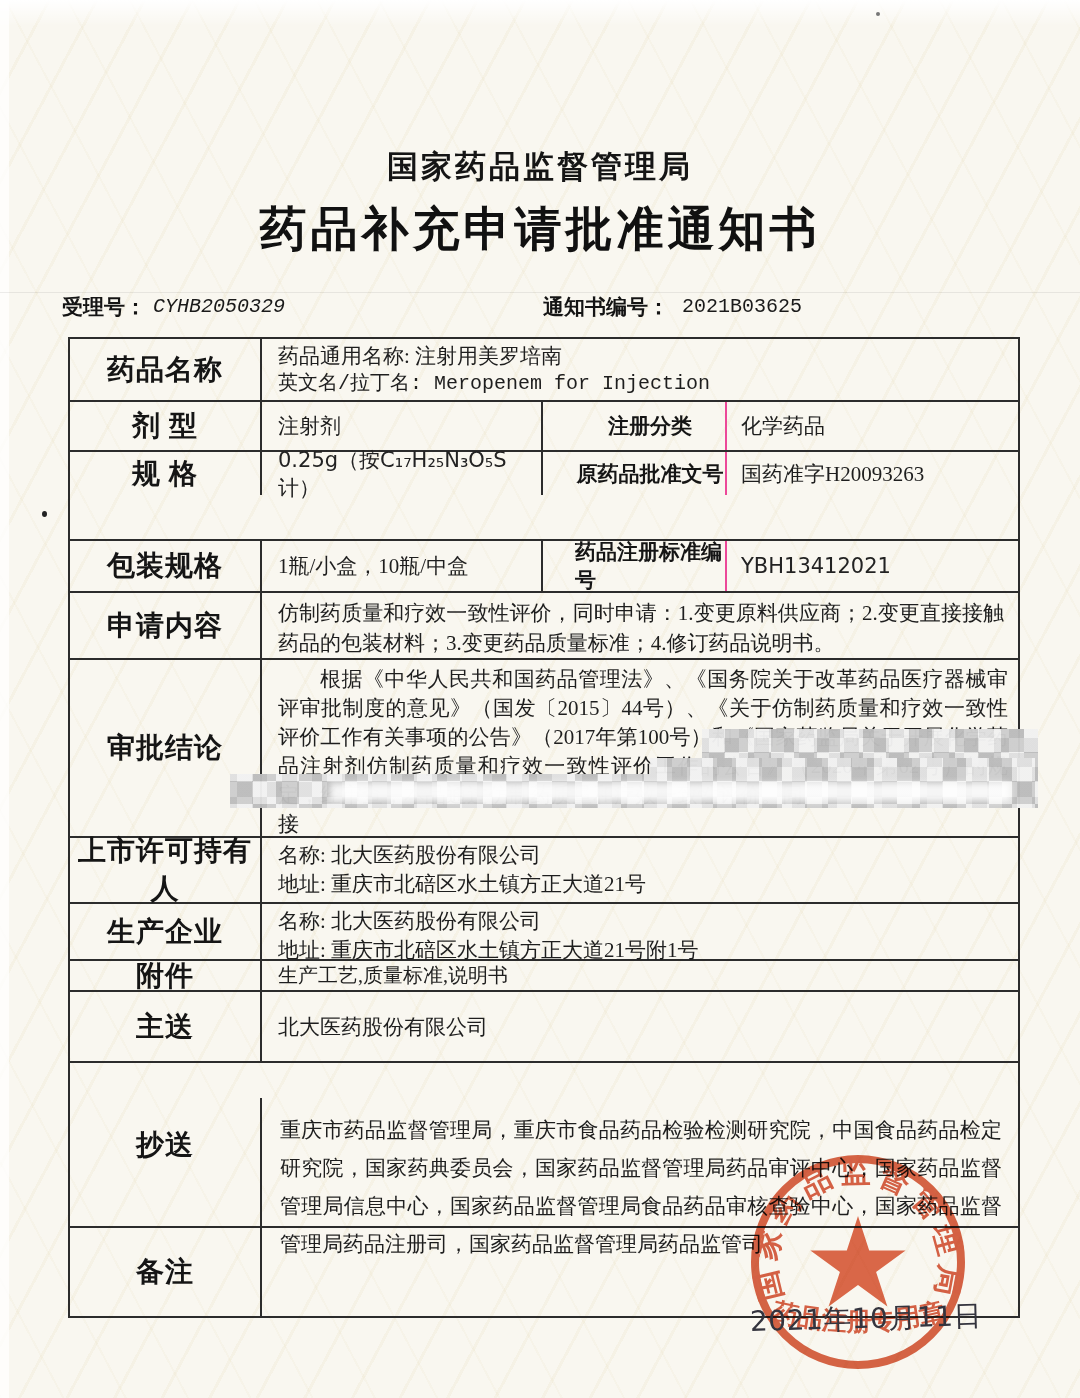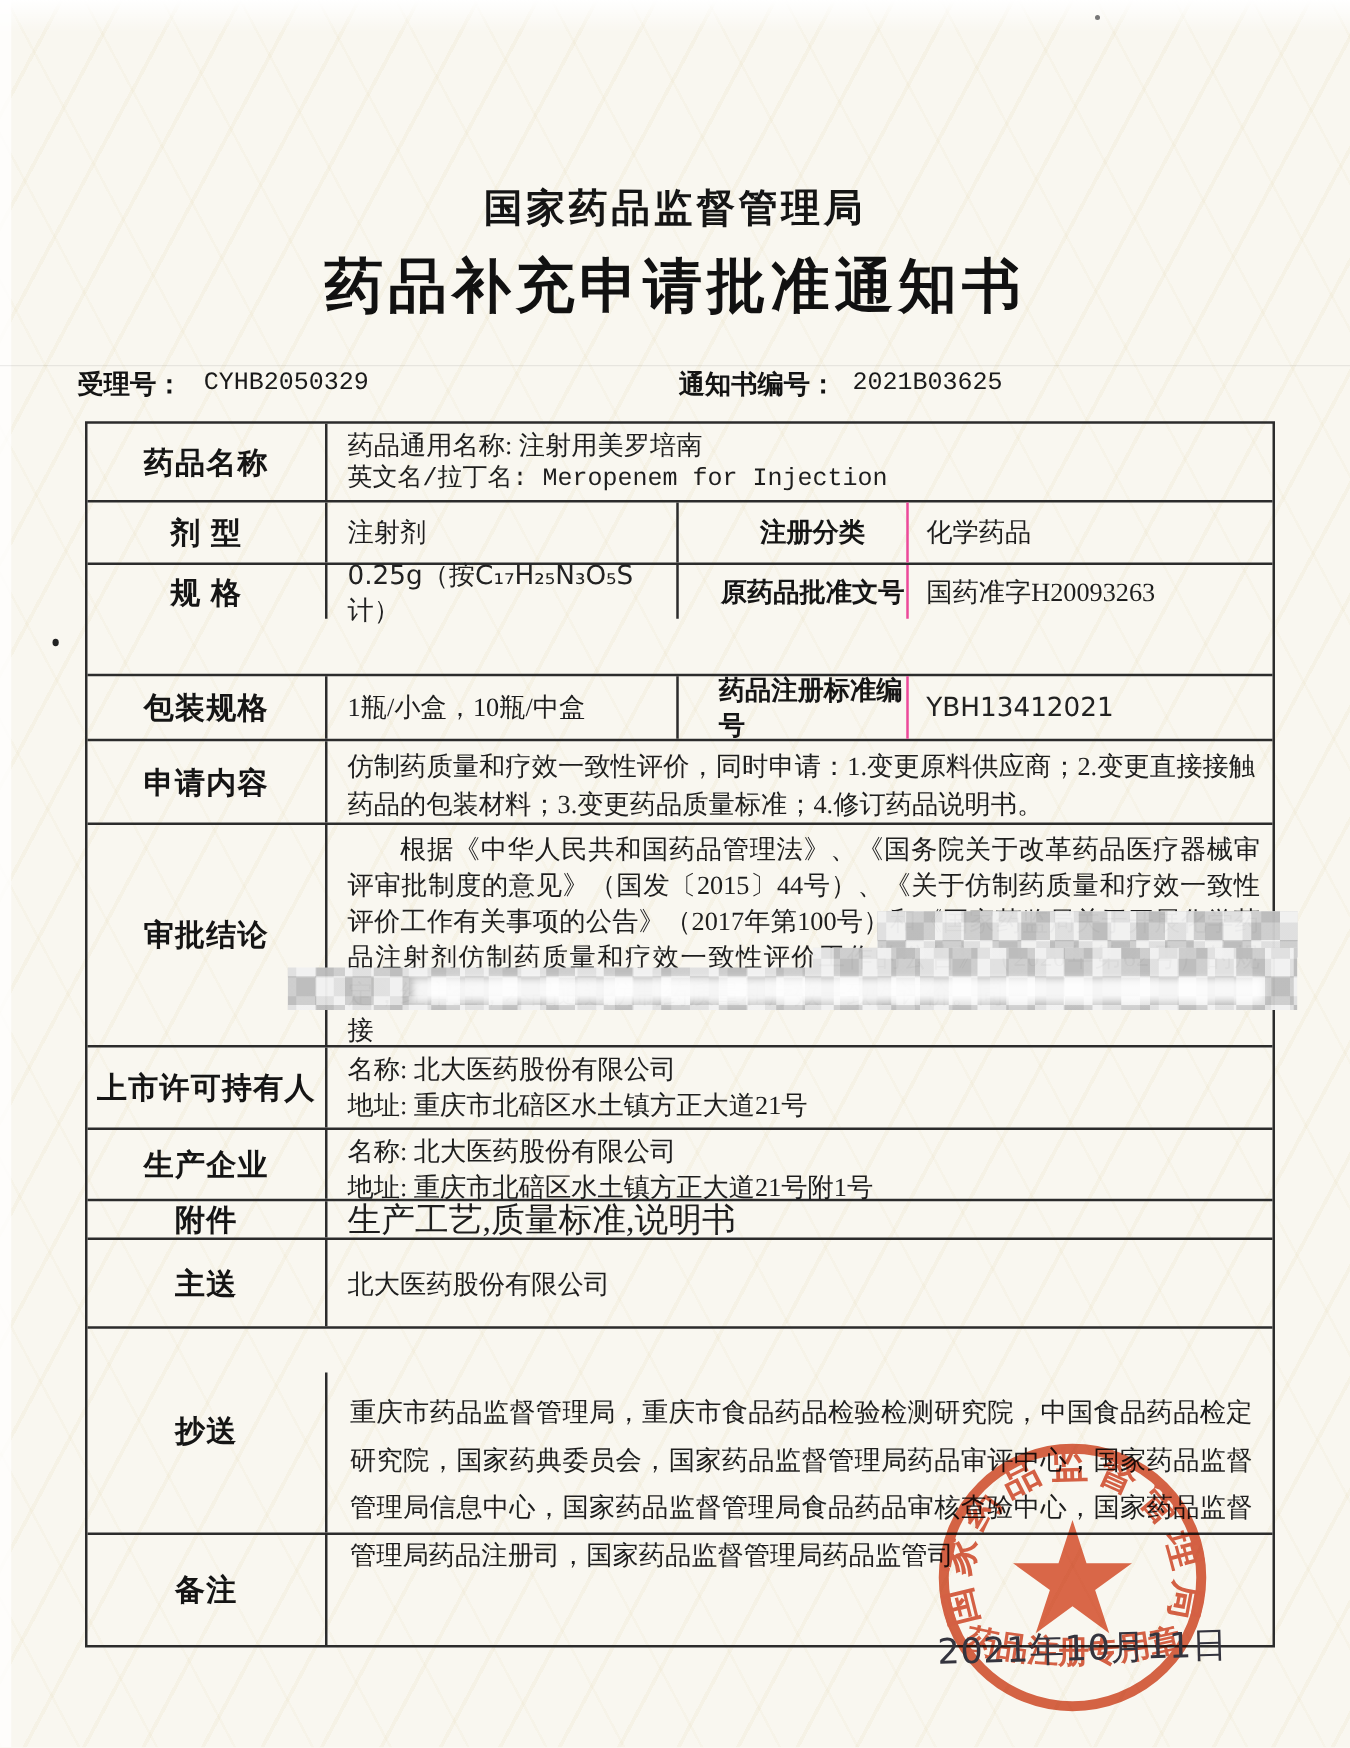--- a/index.html
+++ b/index.html
@@ -24,32 +24,32 @@
     position:absolute;left:0;top:146;width:1080px;top:146px;text-align:center;z-index:2;
     font-family:"Liberation Sans", sans-serif;font-weight:700;font-size:31px;letter-spacing:3px;color:#151515;
   }
   .doc-title{
     position:absolute;left:0;top:198px;width:1080px;text-align:center;z-index:2;
     font-family:"Liberation Serif", serif;font-weight:600;font-size:47px;letter-spacing:4px;color:#111;
   }
   .meta{position:absolute;top:293px;left:0;width:1080px;height:30px;z-index:2;font-size:21px;}
   .meta .m-lbl{position:absolute;font-family:"Liberation Sans", sans-serif;font-weight:700;color:#141414;}
   .meta .m-val{position:absolute;font-family:"Liberation Mono", monospace;font-size:20px;color:#1a1a1a;top:2px;}
-  .m-lbl.a{left:62px;}  .m-val.a{left:163px;}
+  .m-lbl.a{left:62px;}  .m-val.a{left:153px;font-style:italic;}
   .m-lbl.b{left:543px;} .m-val.b{left:682px;}
 
   .doc-table{
     position:absolute;left:68px;top:337px;width:952px;z-index:3;
     border:2px solid #2c2c2c;box-sizing:border-box;background:rgba(255,255,255,0.0);
   }
   .row{display:flex;border-top:2px solid #2c2c2c;box-sizing:border-box;}
   .row:first-child{border-top:none;}
   .cell-label{
     flex:0 0 190px;display:flex;align-items:center;justify-content:center;text-align:center;
-    font-family:Liberation Sans, sans-serif;font-weight:700;font-size:24px;letter-spacing:1px;color:#151515;
+    font-family:Liberation Serif, serif;font-weight:700;font-size:28px;letter-spacing:1px;color:#151515;
   }
   .cell-content{flex:1;border-left:2px solid #2c2c2c;box-sizing:border-box;font-size:21px;}
   .cell-v1{flex:0 0 281px;border-left:2px solid #2c2c2c;box-sizing:border-box;display:flex;align-items:center;padding-left:16px;font-size:21px;}
   .cell-l2{flex:0 0 184px;border-left:2px solid #2c2c2c;box-sizing:border-box;display:flex;align-items:center;justify-content:center;
     font-family:"Liberation Sans", sans-serif;font-weight:700;font-size:21px;color:#151515;padding-left:32px;}
   .cell-v2{flex:1;border-left:2px solid #ec4899;box-sizing:border-box;display:flex;align-items:center;padding-left:14px;font-size:21px;}
   .r1{height:61px;} .r2{height:50px;} .r3{height:45px;} .r4{height:52px;margin-top:44px;}
   .r5{height:67px;} .r6{height:178px;} .r7{height:66px;} .r8{height:57px;}
   .r9{height:31px;} .r10{height:71px;} .r11{height:165px;} .r12{height:90px;}
   .two-line{padding:4px 10px 0 16px;line-height:27px;}
@@ -162,21 +162,21 @@
   <div class="row r8">
     <div class="cell-label">生产企业</div>
     <div class="cell-content addr">
       <span class="ln">名称: 北大医药股份有限公司</span>
       <span class="ln">地址: 重庆市北碚区水土镇方正大道21号附1号</span>
     </div>
   </div>
 
   <div class="row r9">
     <div class="cell-label">附件</div>
-    <div class="cell-content single" style="font-size:27px">生产工艺,质量标准,说明书</div>
+    <div class="cell-content single" style="font-size:20px">生产工艺,质量标准,说明书</div>
   </div>
 
   <div class="row r10">
     <div class="cell-label">主送</div>
     <div class="cell-content single">北大医药股份有限公司</div>
   </div>
 
   <div class="row r11">
     <div class="cell-label">抄送</div>
     <div class="cell-content cc-text">重庆市药品监督管理局，重庆市食品药品检验检测研究院，中国食品药品检定研究院，国家药典委员会，国家药品监督管理局药品审评中心，国家药品监督管理局信息中心，国家药品监督管理局食品药品审核查验中心，国家药品监督管理局药品注册司，国家药品监督管理局药品监管司</div>

